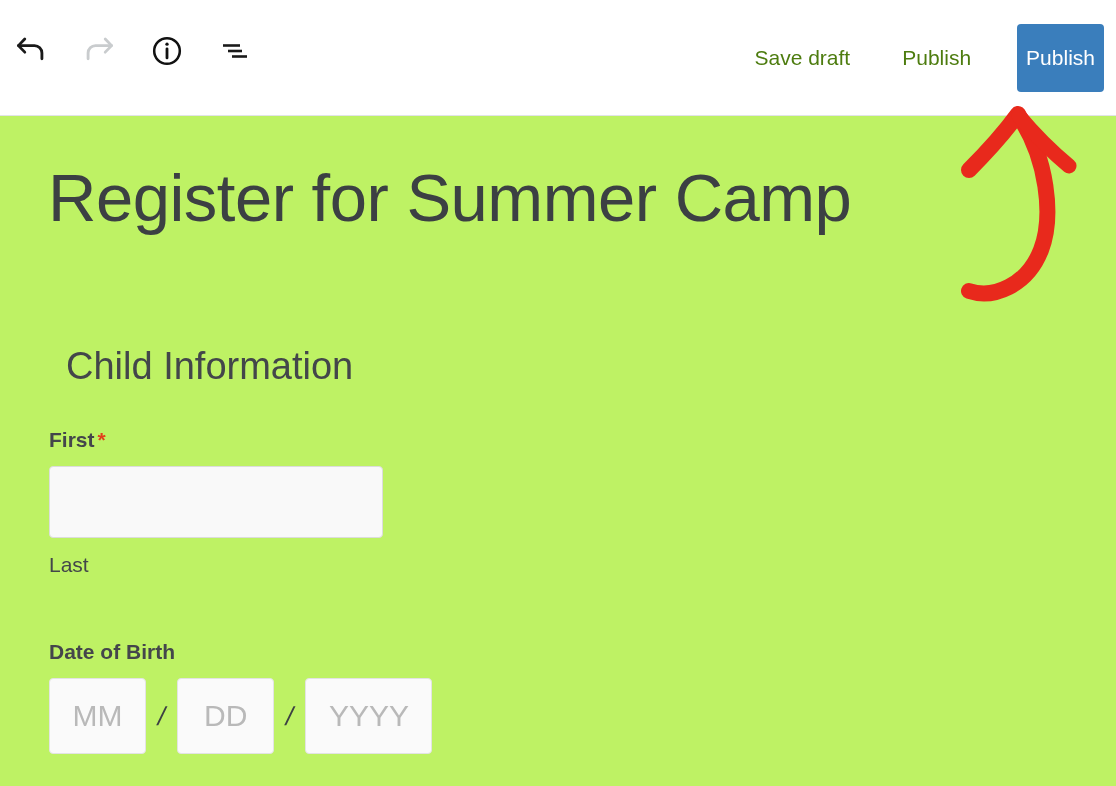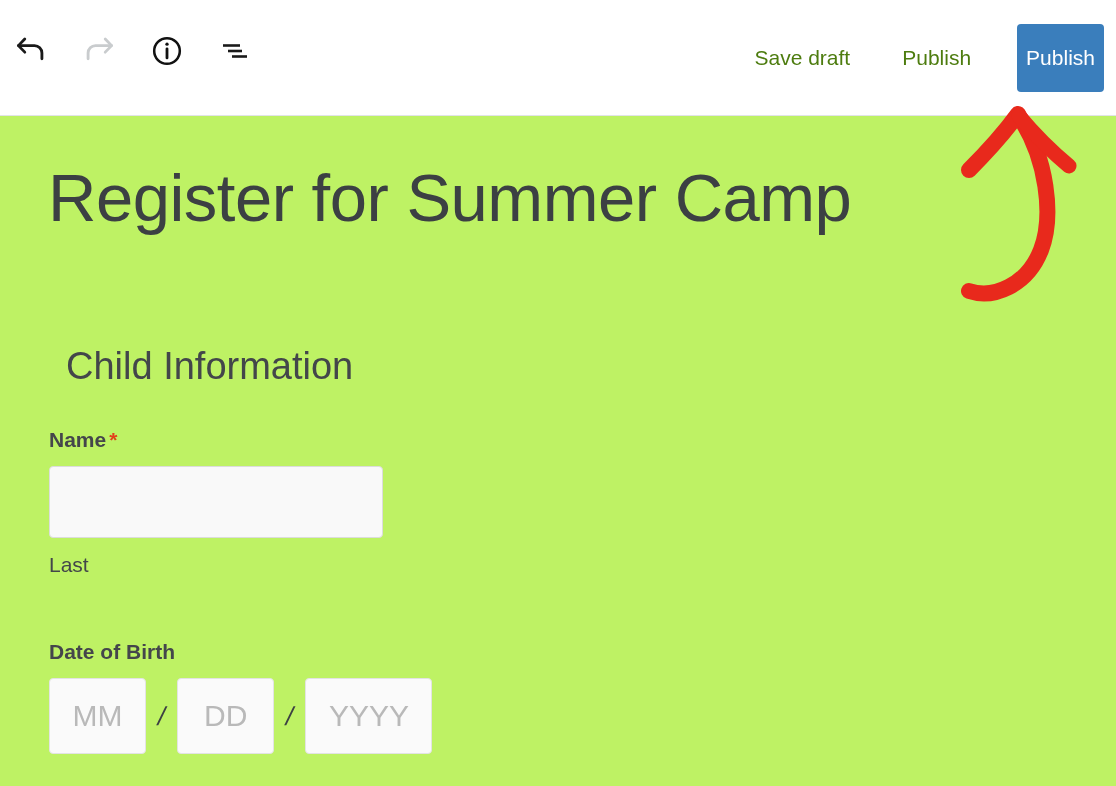--- a/index.html
+++ b/index.html
@@ -263,21 +263,21 @@
 
 <div id="form-canvas">
 
   <h1 id="form-title">Register for Summer Camp</h1>
 
   <h2 id="section-heading">Child Information</h2>
 
   <div id="name-group">
 
     <div class="field-label">
-      <span>Name</span><span class="required-star">*</span>
+      <span>First</span><span class="required-star">*</span>
     </div>
 
     <div id="name-inputs-row">
       <div class="name-col">
         <input id="last-name-input" class="text-input" type="text" placeholder="" style="">
         <span class="sub-label">Last</span>
       </div>
     </div>
 
   </div>

